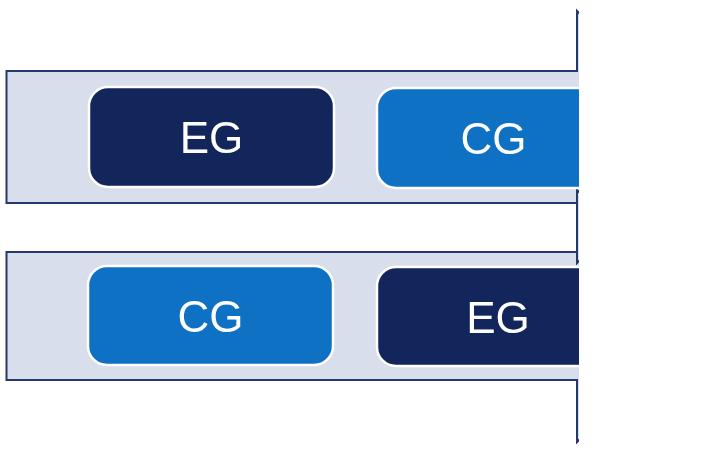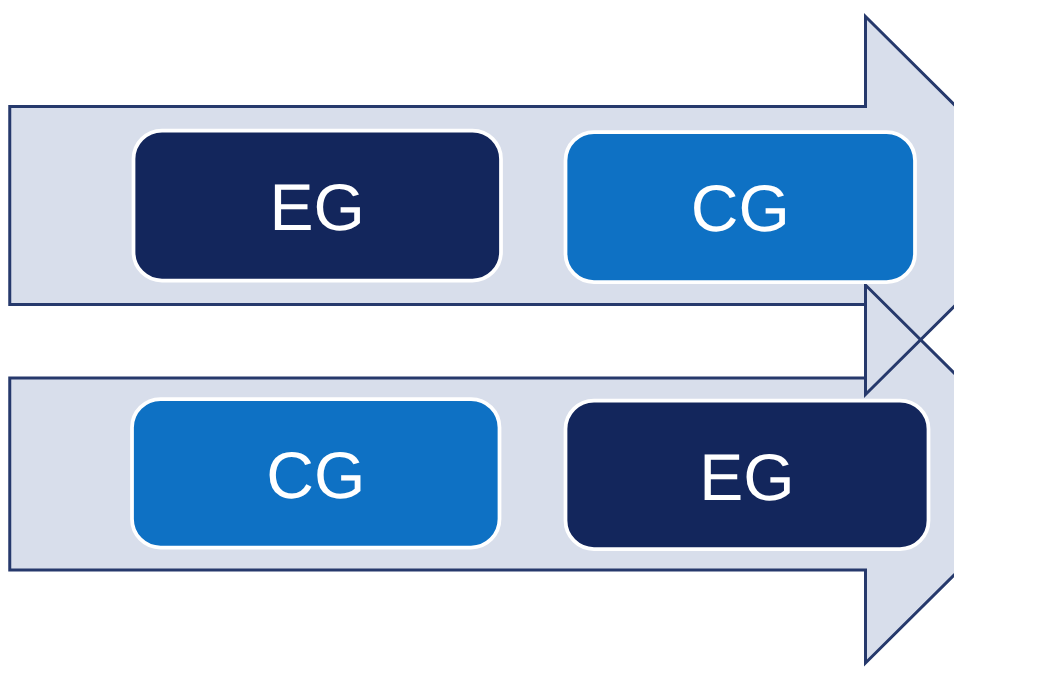--- a/index.html
+++ b/index.html
@@ -3,21 +3,21 @@
 <meta charset="utf-8">
 <style>
   html, body {
     margin: 0;
     padding: 0;
     background: #ffffff;
     font-family: "Liberation Sans", sans-serif;
   }
   .canvas {
     position: relative;
-    width: 636px;
+    width: 579px;
     height: 451px;
     background: var(--background, #ffffff);
     overflow: hidden;
   }
   svg { display: block; }
   .arrow-fill {
     stroke: none;
   }
   .arrow-outline {
     fill: none;

